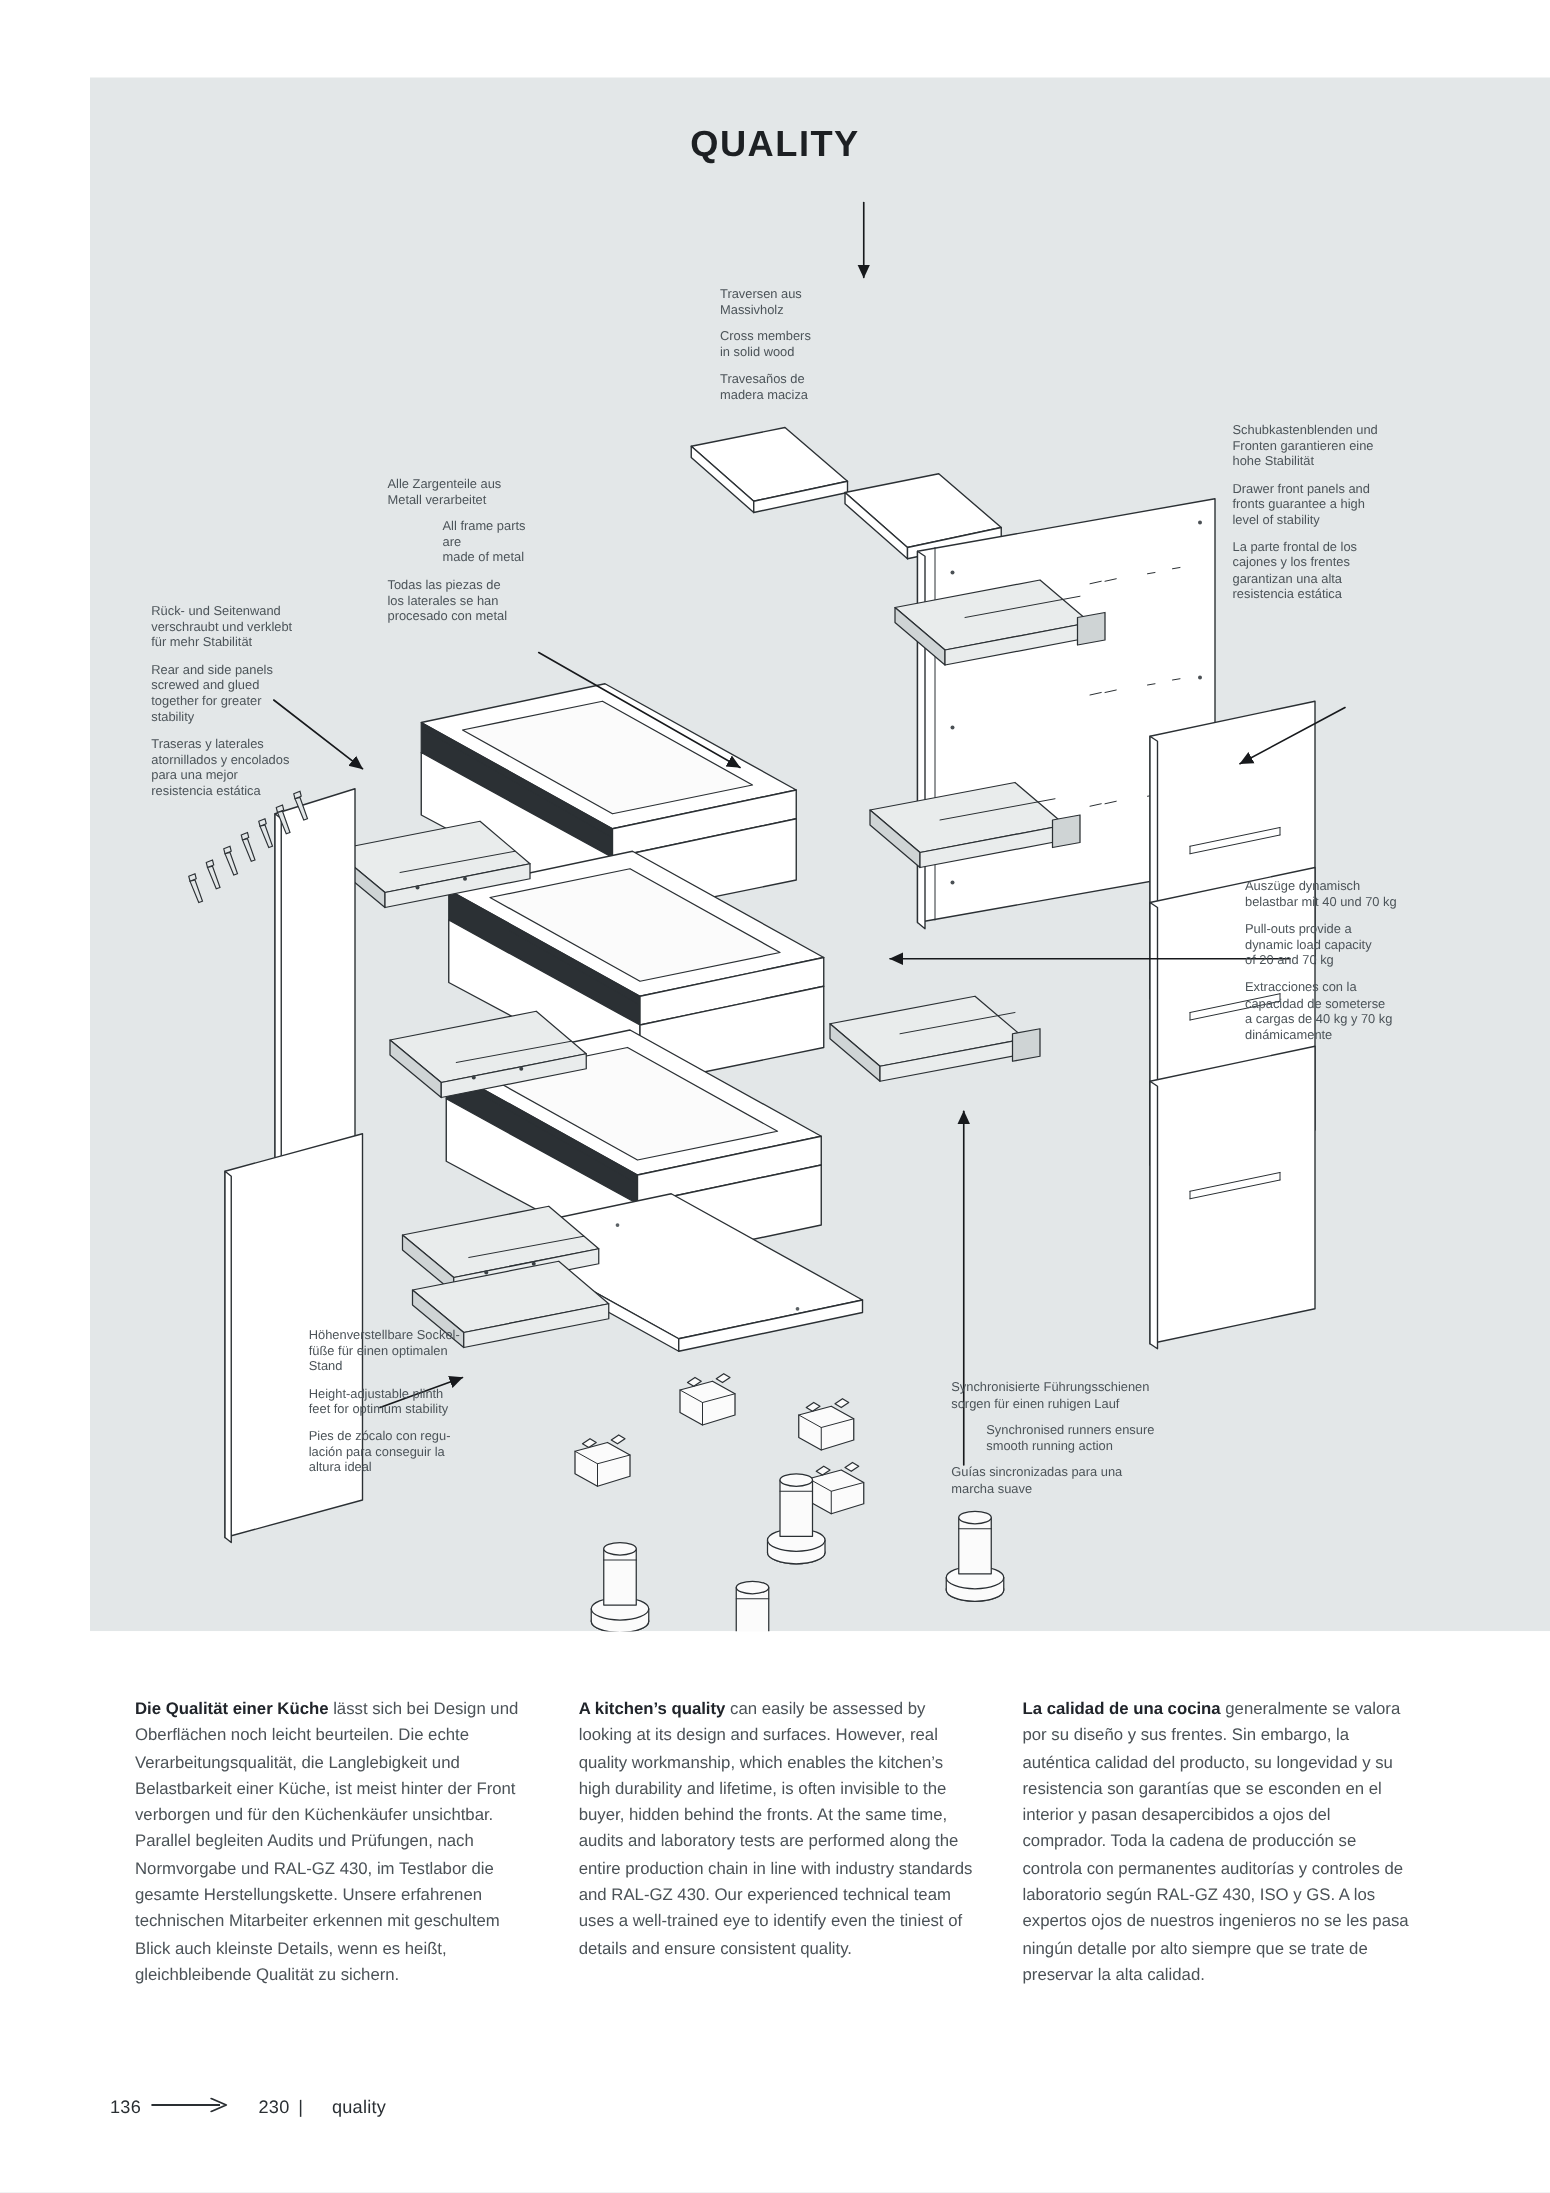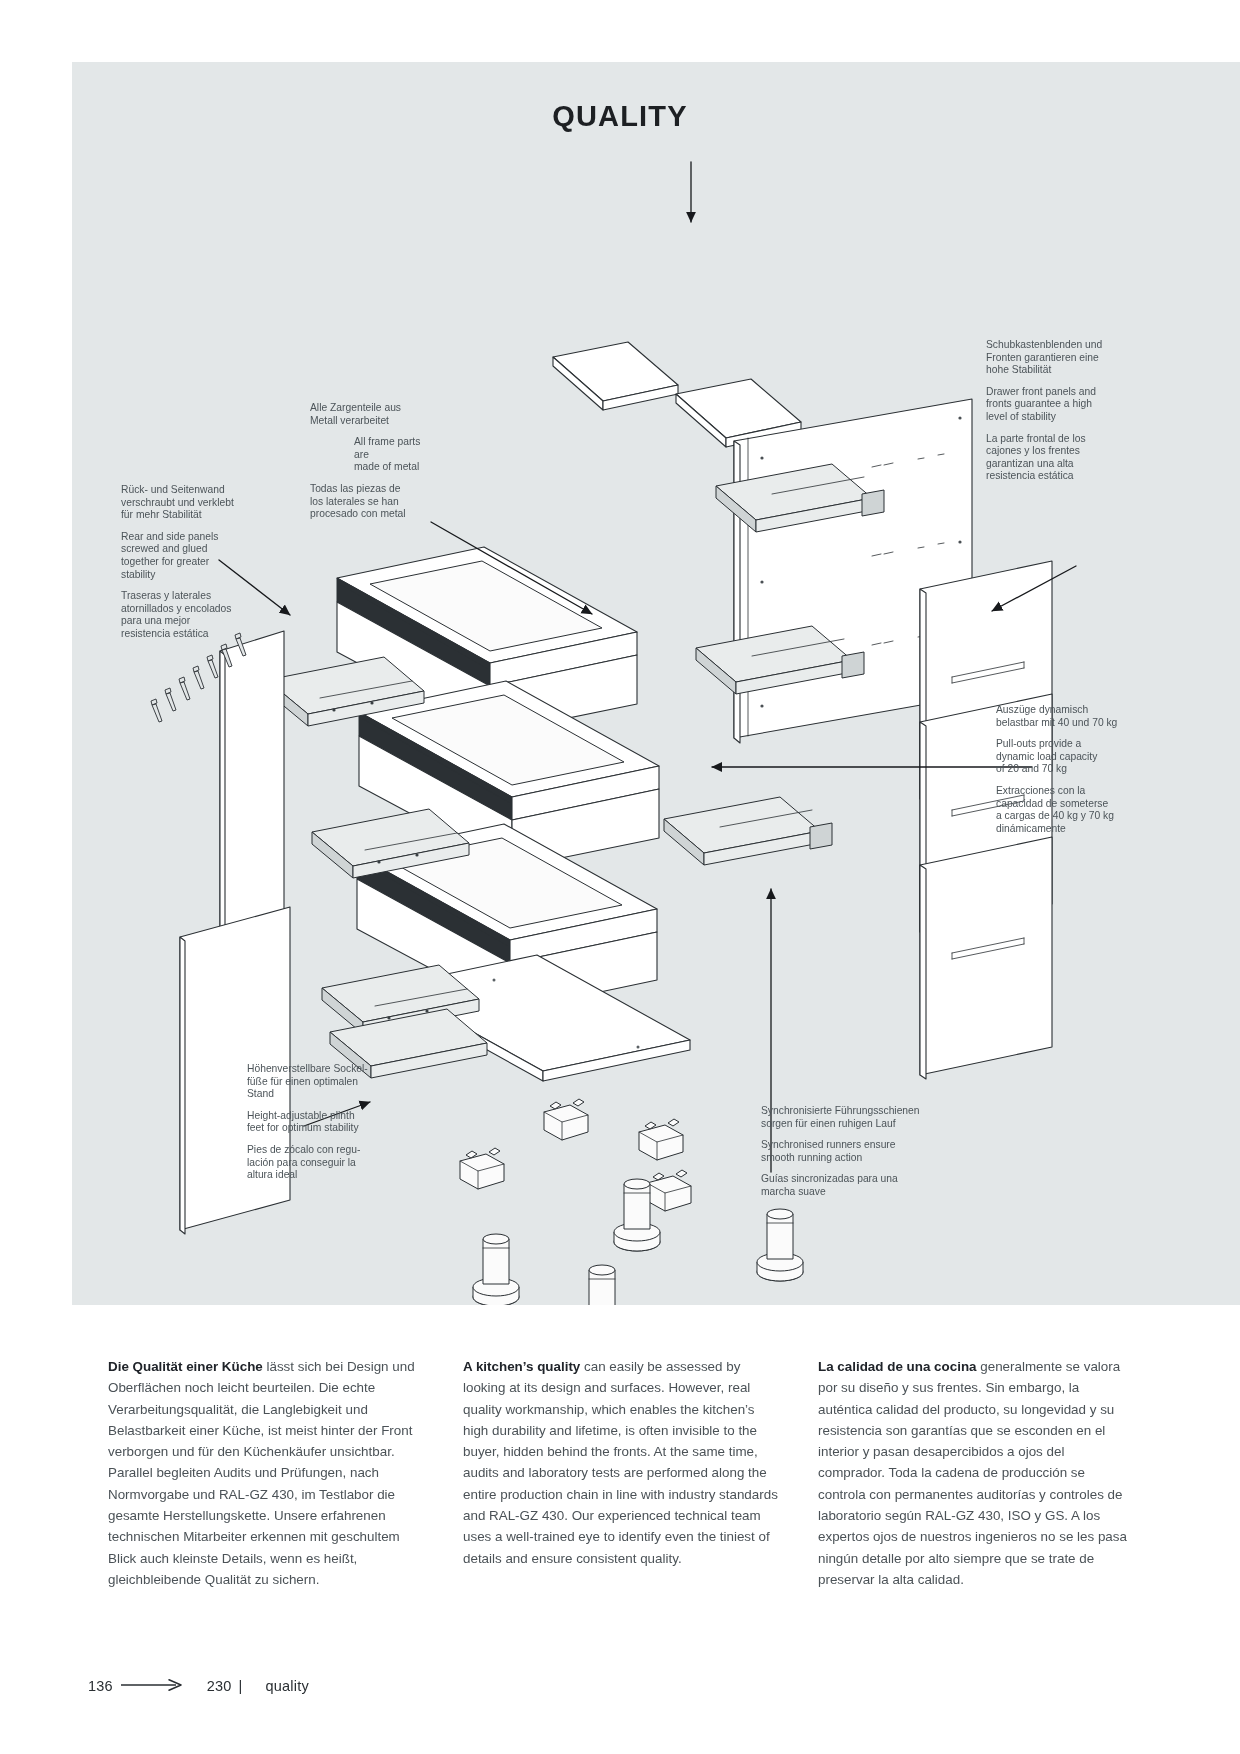--- a/index.html
+++ b/index.html
@@ -358,22 +358,30 @@
 
     <path class="arr" d="M359,460 L520,552" marker-end="url(#ah)"></path>
     <path class="arr" d="M147,498 L218,553" marker-end="url(#ah)"></path>
     <path class="arr" d="M1004,504 L920,549" marker-end="url(#ah)"></path>
     <path class="arr" d="M960,705 L640,705" marker-end="url(#ah)"></path>
     <path class="arr" d="M232,1064 L298,1040" marker-end="url(#ah)"></path>
     <path class="arr" d="M699,1110 L699,827" marker-end="url(#ah)"></path>
   </svg>
   </div>
 
-
-  <div class="ann" style="left:310px;top:402px;width:120px;">
+  <div class="ann" style="left:576px;top:230px;width:110px;">
+    <p style="white-space:pre-line;">Traversen aus
+Massivholz</p>
+    <p style="white-space:pre-line;">Cross members
+in solid wood</p>
+    <p style="white-space:pre-line;">Travesaños de
+madera maciza</p>
+  </div>
+
+  <div class="ann" style="left:310px;top:382px;width:120px;">
     <p style="white-space:pre-line;">Alle Zargenteile aus
 Metall verarbeitet</p>
     <p style="white-space:pre-line;margin-left:44px;">All frame parts are
 made of metal</p>
     <p style="white-space:pre-line;">Todas las piezas de
 los laterales se han
 procesado con metal</p>
   </div>
 
   <div class="ann" style="left:121px;top:484px;width:130px;">
@@ -422,21 +430,21 @@
     <p style="white-space:pre-line;">Height-adjustable plinth
 feet for optimum stability</p>
     <p style="white-space:pre-line;">Pies de zócalo con regu-
 lación para conseguir la
 altura ideal</p>
   </div>
 
   <div class="ann" style="left:761px;top:1105px;width:195px;">
     <p style="white-space:pre-line;">Synchronisierte Führungsschienen
 sorgen für einen ruhigen Lauf</p>
-    <p style="white-space:pre-line;">Synchronised runners ensure
+    <p style="white-space:pre-line;margin-left:28px;">Synchronised runners ensure
 smooth running action</p>
     <p style="white-space:pre-line;">Guías sincronizadas para una
 marcha suave</p>
   </div>
 
   <div class="cols">
     <div class="col">
       <b>Die Qualität einer Küche</b><span> lässt sich bei Design und Oberflächen noch leicht beurteilen. Die echte Verarbeitungsqualität, die Langlebigkeit und Belastbarkeit einer Küche, ist meist hinter der Front verborgen und für den Küchenkäufer unsichtbar. Parallel begleiten Audits und Prüfungen, nach Normvorgabe und RAL-GZ 430, im Testlabor die gesamte Herstellungskette. Unsere erfahrenen technischen Mitarbeiter erkennen mit geschultem Blick auch kleinste Details, wenn es heißt, gleichbleibende Qualität zu sichern.</span>
     </div>
     <div class="col">

